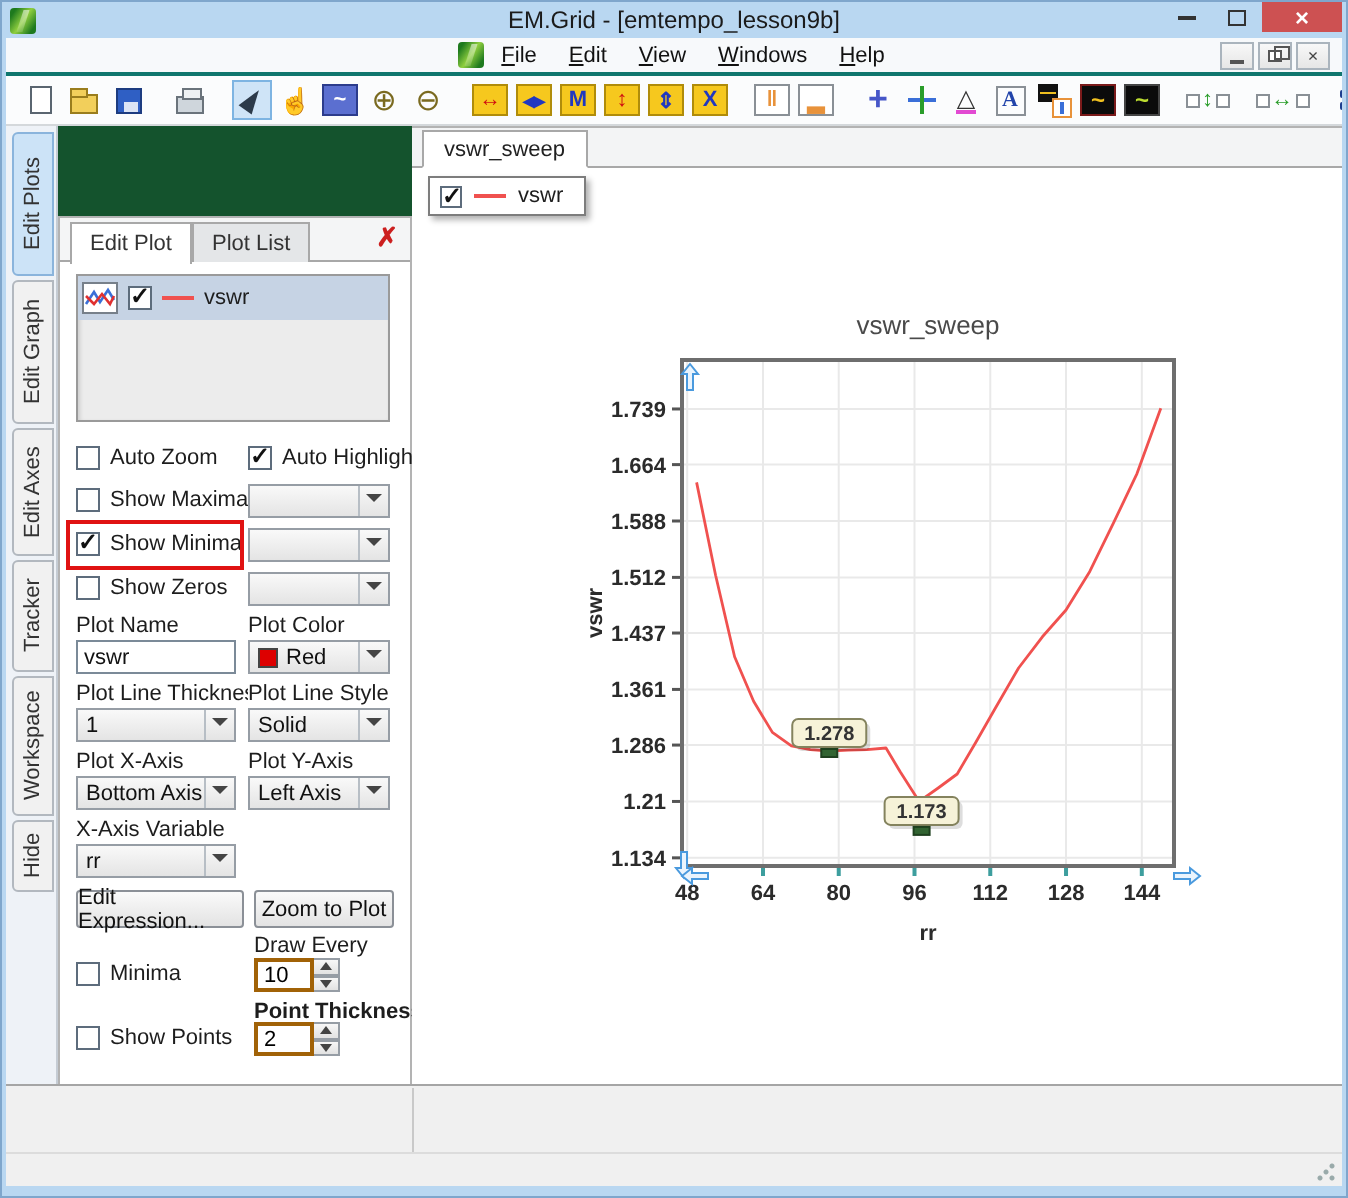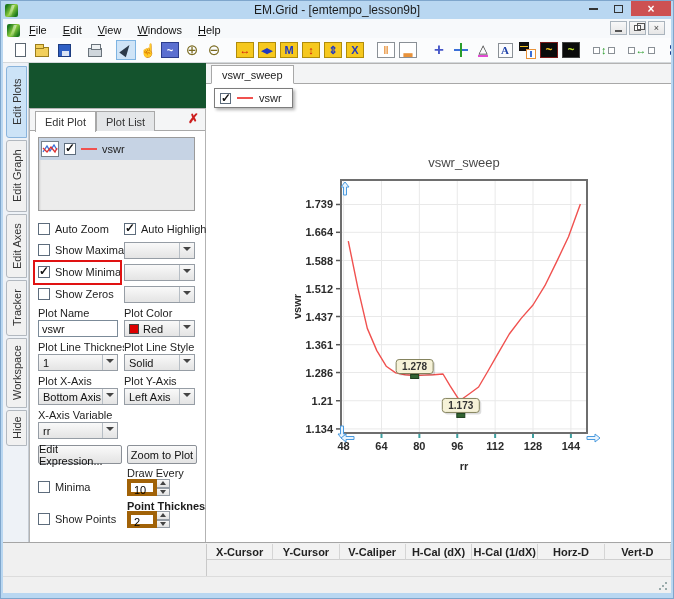--- a/index.html
+++ b/index.html
@@ -13,21 +13,21 @@
   #titlebar .title{position:absolute;left:0;right:0;text-align:center;font-size:12px;color:#1b1b1b;}
   .logo{width:13px;height:13px;margin-left:4px;background:linear-gradient(125deg,#1e7a1e 15%,#8fce3f 50%,#1e7a1e 85%);border-radius:2px;position:relative;z-index:2;}
   .logo:after{content:"";position:absolute;left:5px;top:1px;width:3px;height:11px;background:linear-gradient(#fff8,#fff2);transform:skewX(-18deg);}
   .winbtns{position:absolute;right:2px;top:0;display:flex;z-index:2;}
   .wbtn{width:25px;height:15px;display:flex;align-items:center;justify-content:center;color:#333;}
   .wbtn .minbar{width:9px;height:2px;background:#333;}
   .wbtn .maxbox{width:9px;height:8px;border:1px solid #333;}
   .wbtn.close{width:40px;background:#cd5152;color:#fff;font-size:12px;font-weight:bold;}
 
   
-  #menubar{position:absolute;left:2px;top:18px;right:2px;height:23px;background:#f7f9fb;border-bottom:1px solid #0f766e;display:flex;align-items:center;gap:2px;}
+  #menubar{position:absolute;left:2px;top:18px;right:2px;height:23px;background:#f7f9fb;border-bottom:6px solid #0f766e;display:flex;align-items:center;gap:2px;justify-content:center;}
   .mitem{display:inline-block;padding:2px 7px;font-size:11px;color:#111;}
   .mitem::first-letter{text-decoration:underline;}
   .mdibtns{position:absolute;right:6px;top:2px;display:flex;gap:2px;}
   .mdib{width:17px;height:14px;border:1px solid #aab4bd;background:linear-gradient(#f8f8f8,#e6e6e6);display:flex;align-items:center;justify-content:center;font-size:9px;color:#444;}
   .mdib .minbar{width:7px;height:2px;background:#555;margin-top:6px;}
   .mdib .restbox{width:7px;height:6px;border:1px solid #555;position:relative;background:#fff;}
   .mdib .restbox:after{content:"";position:absolute;left:2px;top:-3px;width:6px;height:5px;border:1px solid #555;}
 
   
   #toolbar{position:absolute;left:2px;top:37px;right:2px;height:25px;background:#fbfcfd;border-bottom:1px solid #d4d8db;display:flex;align-items:center;padding-left:6px;}
@@ -81,21 +81,21 @@
   .lab{font-size:11px;color:#1d1d1d;white-space:nowrap;}
   .cbrow{position:absolute;display:flex;align-items:center;gap:5px;}
   .flab{position:absolute;font-size:11px;color:#1d1d1d;white-space:nowrap;}
   .dd{position:absolute;height:17px;background:linear-gradient(#f9f9f9,#e4e4e4);border:1px solid #969da5;display:flex;align-items:center;}
   .dd .txt{flex:1;padding-left:4px;font-size:11px;color:#111;display:flex;align-items:center;gap:4px;}
   .dd .btn{width:15px;height:100%;border-left:1px solid #b7bec5;display:flex;align-items:flex-start;justify-content:center;}
   .swatch{width:10px;height:10px;border:1px solid #444;flex:none;}
   .tin{position:absolute;height:17px;border:1px solid #7b8a98;font-size:11px;padding:0 3px;background:#fff;color:#111;}
   .pbtn{position:absolute;height:19px;background:linear-gradient(#fafafa,#e3e3e3);border:1px solid #8b9097;border-radius:2px;font-size:11px;color:#111;display:flex;align-items:center;justify-content:center;}
   .spin{position:absolute;height:17px;display:flex;}
-  .spin .val{width:30px;background:#fff;border:4px solid #a16207;font-size:11px;padding:1px 3px;}
+  .spin .val{width:30px;background:#fff;border:2px solid #a16207;font-size:11px;padding:1px 3px;}
   .spin .arrows{width:13px;display:flex;flex-direction:column;}
   .spin .arrows i{flex:1;border:1px solid #969da5;border-left:none;background:linear-gradient(#f7f7f7,#e2e2e2);display:flex;align-items:center;justify-content:center;}
   .spin .arrows i b{width:0;height:0;border:3px solid transparent;}
   .spin .arrows i.up b{border-bottom:4px solid #444;margin-top:-3px;}
   .spin .arrows i.dn b{border-top:4px solid #444;margin-bottom:-3px;}
   #minima-hl{position:absolute;left:3px;top:151px;width:89px;height:25px;border:2px solid #e01212;z-index:5;}
 
   
   #rightpanel{position:absolute;left:205px;top:62px;width:467px;height:479px;background:#fff;border-top:1px solid #b3b3b3;}
   .gtabs{position:absolute;left:0;top:0;right:0;height:20px;background:#f3f4f5;border-bottom:1px solid #a8a8a8;}
@@ -496,28 +496,19 @@
         <rect x="129.63426371511068" y="232.5" width="8" height="4" fill="#316331" stroke="#1e401e"></rect>
         <rect x="163.3036573628489" y="258.4516129032258" width="37" height="14" rx="3" fill="#00000022"></rect>
         <rect x="161.3036573628489" y="256.4516129032258" width="37" height="14" rx="3" fill="#f6f2d8" stroke="#84835e"></rect>
         <text x="179.8036573628489" y="266.9516129032258" text-anchor="middle" class="callout">1.173</text>
         <rect x="175.8036573628489" y="271.4516129032258" width="8" height="4" fill="#316331" stroke="#1e401e"></rect>
       </svg>
   </div>
 
   <div id="statusregion">
     <div id="statustable">
-      <div class="srow" id="status-headers">
-          <div class="scell shead">X-Cursor</div>
-          <div class="scell shead">Y-Cursor</div>
-          <div class="scell shead">V-Caliper</div>
-          <div class="scell shead">H-Cal (dX)</div>
-          <div class="scell shead">H-Cal (1/dX)</div>
-          <div class="scell shead">Horz-D</div>
-          <div class="scell shead">Vert-D</div>
-        </div>
     </div>
   </div>
   <div id="bottomstrip">
     <i class="grip"></i>
   </div>
   <div id="bottomborder"></div>
 </div>
 
 </body></html>

